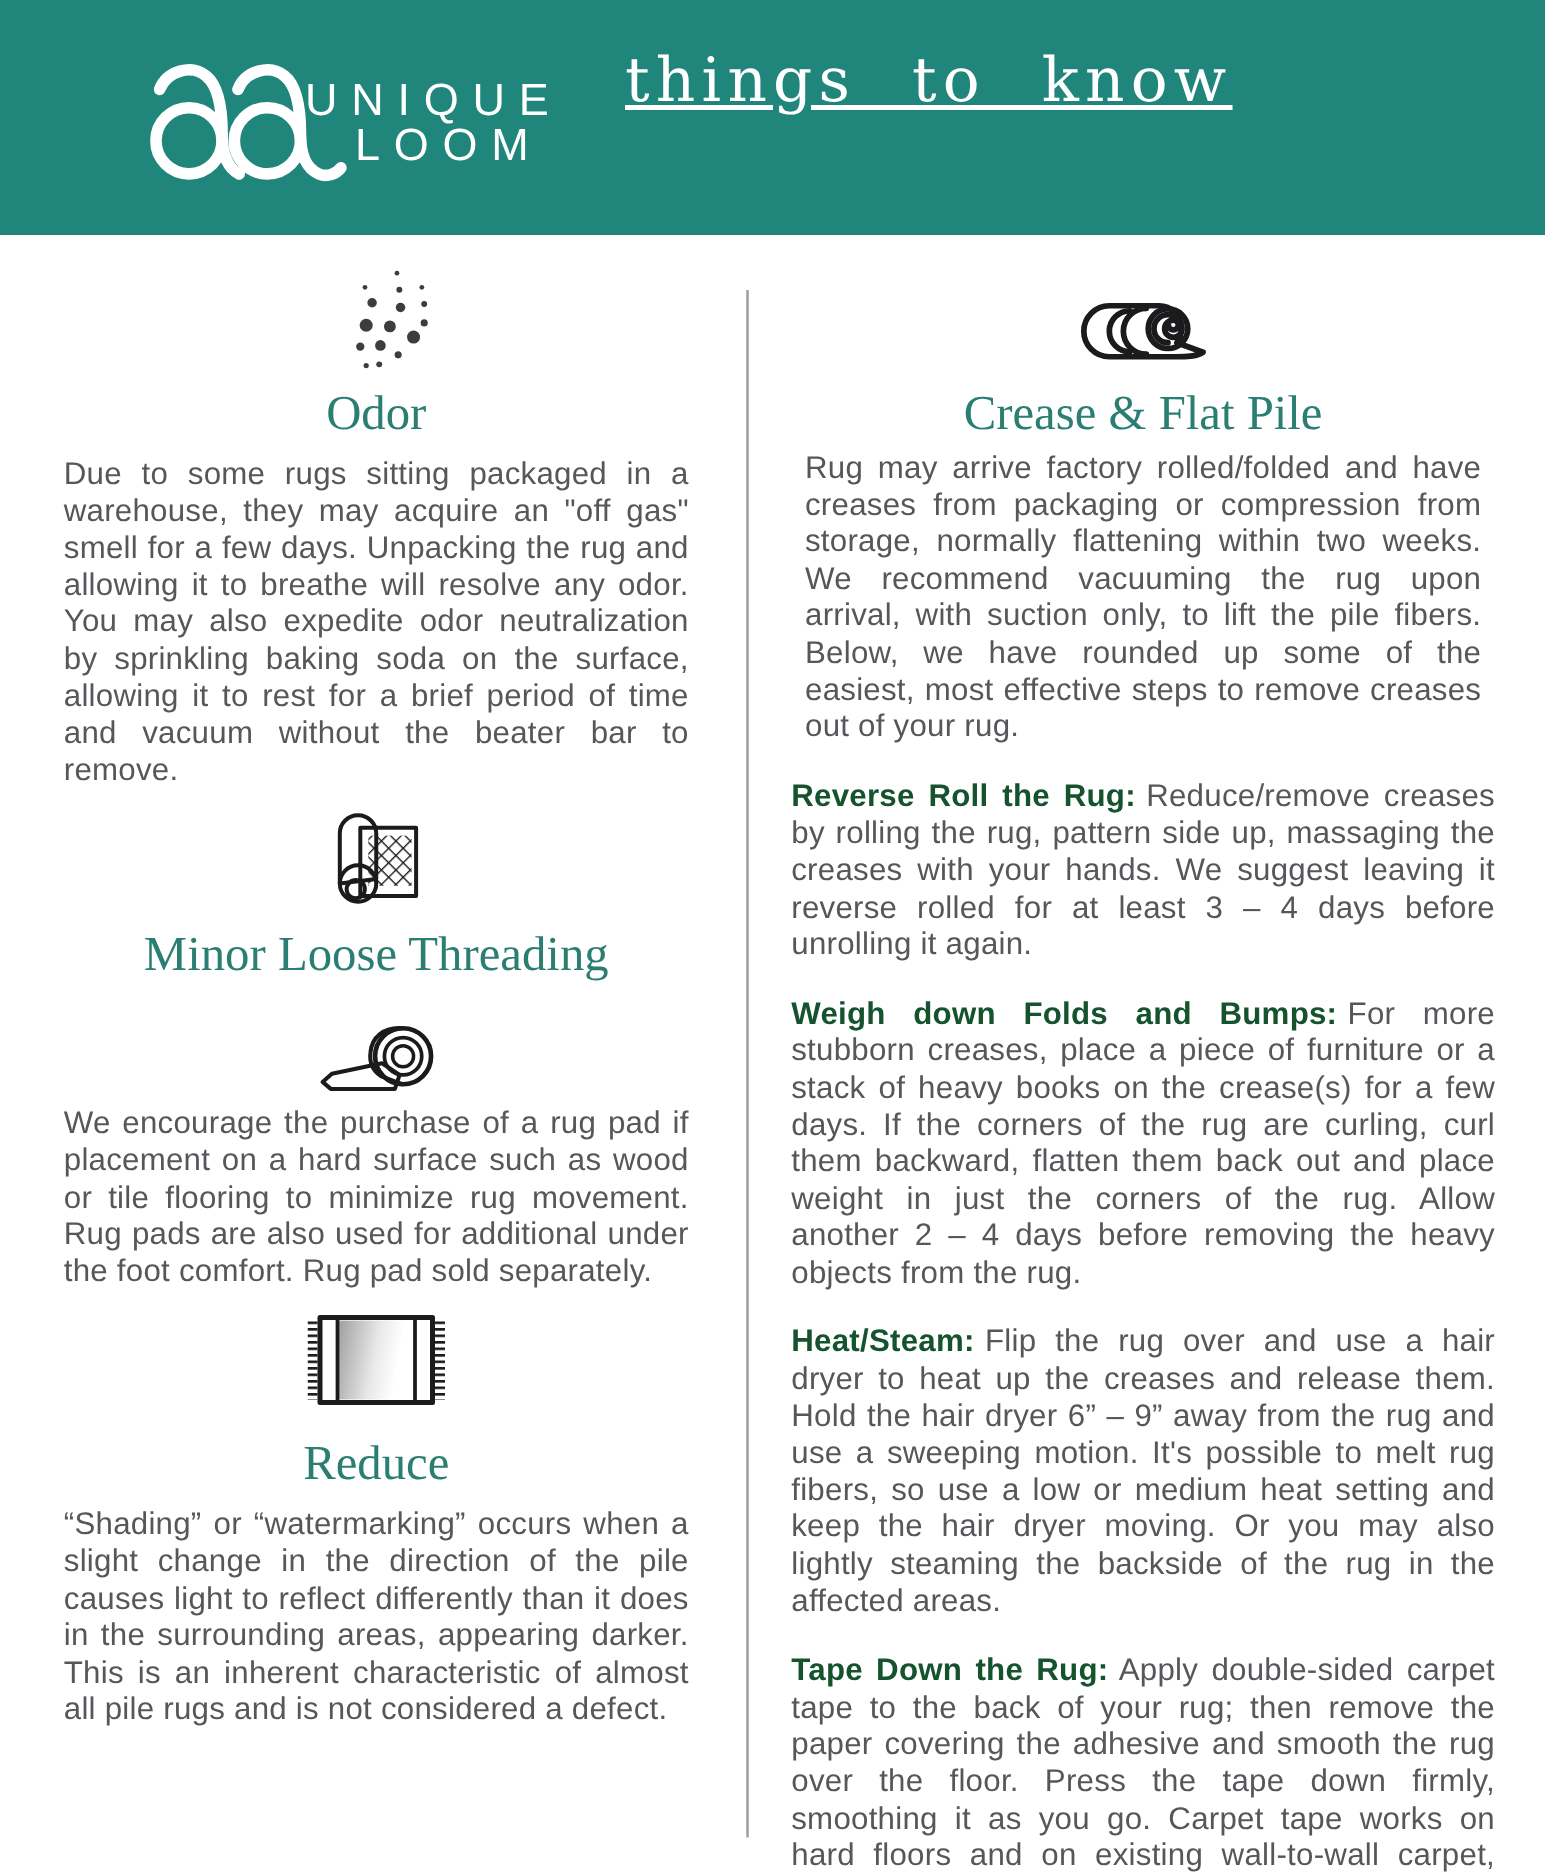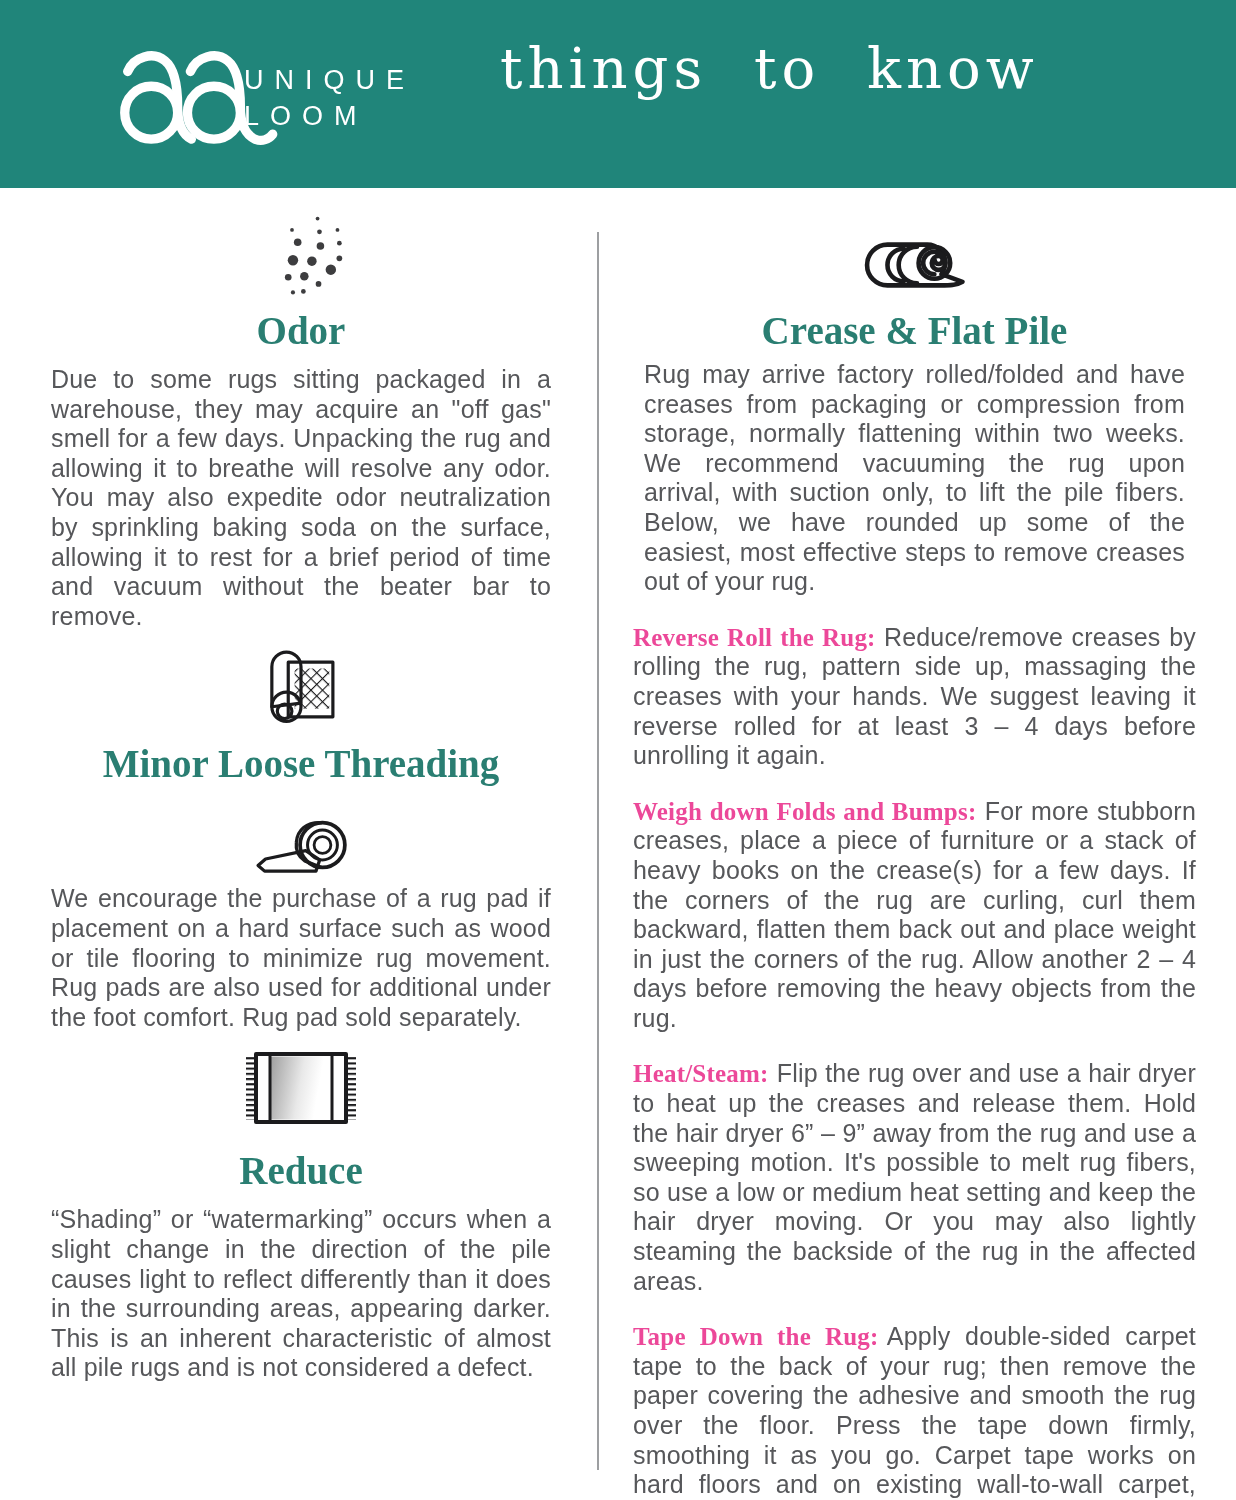--- a/index.html
+++ b/index.html
@@ -6,39 +6,39 @@
   html,body { margin:0; padding:0; background:#e9e9e9; }
   .page {
     position:relative; width:1236px; height:1500px; margin:0 auto;
     background:#ffffff; overflow:hidden;
     font-family:"Liberation Sans", sans-serif;
   }
 
   
   .header { position:absolute; left:0; top:0; width:1236px; height:188px; background:#20857A; }
   .logo-mark { position:absolute; left:110px; top:48px; width:200px; height:98px; }
-  .brand { position:absolute; left:244px; top:62px; width:190px; text-align:left;
-           color:#ffffff; font-size:27px; letter-spacing:11px; line-height:36px; font-weight:400; }
+  .brand { position:absolute; left:244px; top:62px; width:190px; text-align:right;
+           color:#ffffff; font-size:36px; letter-spacing:11px; line-height:36px; font-weight:400; }
   .banner-title { position:absolute; left:500px; top:36px; white-space:nowrap;
                   font-family:"DejaVu Serif", serif; font-weight:400;
-                  font-size:56px; color:#ffffff; letter-spacing:5px; word-spacing:24px; }
+                  font-size:49px; color:#ffffff; letter-spacing:5px; word-spacing:24px;text-decoration:underline; }
 
   
   .divider { position:absolute; left:597px; top:232px; width:2px; height:1238px; background:#9d9fa1; }
   .col { position:absolute; top:188px; }
   .col-left  { left:40px;  width:522px; }
   .col-right { left:633px; width:563px; }
 
   .icon-wrap { text-align:center; line-height:0; }
-  .heading { text-align:center; font-family:"Liberation Serif", serif; font-weight:700;
+  .heading { text-align:center; font-family:"Liberation Serif", serif; font-weight:400;
              font-size:39px; line-height:46px; color:#2A7E72; margin:10px 0 4px 0; }
   .body { font-size:25px; line-height:29.6px; letter-spacing:0.2px; text-align:justify;
           color:#56575A; margin:11px; }
   .tip { margin:26px 0 0 0; }
-  .tip strong { color:#ec4899; font-weight:700; margin-right:0.33em;font-family:Liberation Serif, serif; }
+  .tip strong { color:#14532d; font-weight:700; margin-right:0.33em; }
 
   .ic { stroke:#1b1b1d; fill:none; stroke-linecap:round; stroke-linejoin:round; }
 </style>
 </head>
 <body>
 
 <div class="page">
 
   <div class="header">
     <svg class="logo-mark" viewBox="0 0 200 100">

